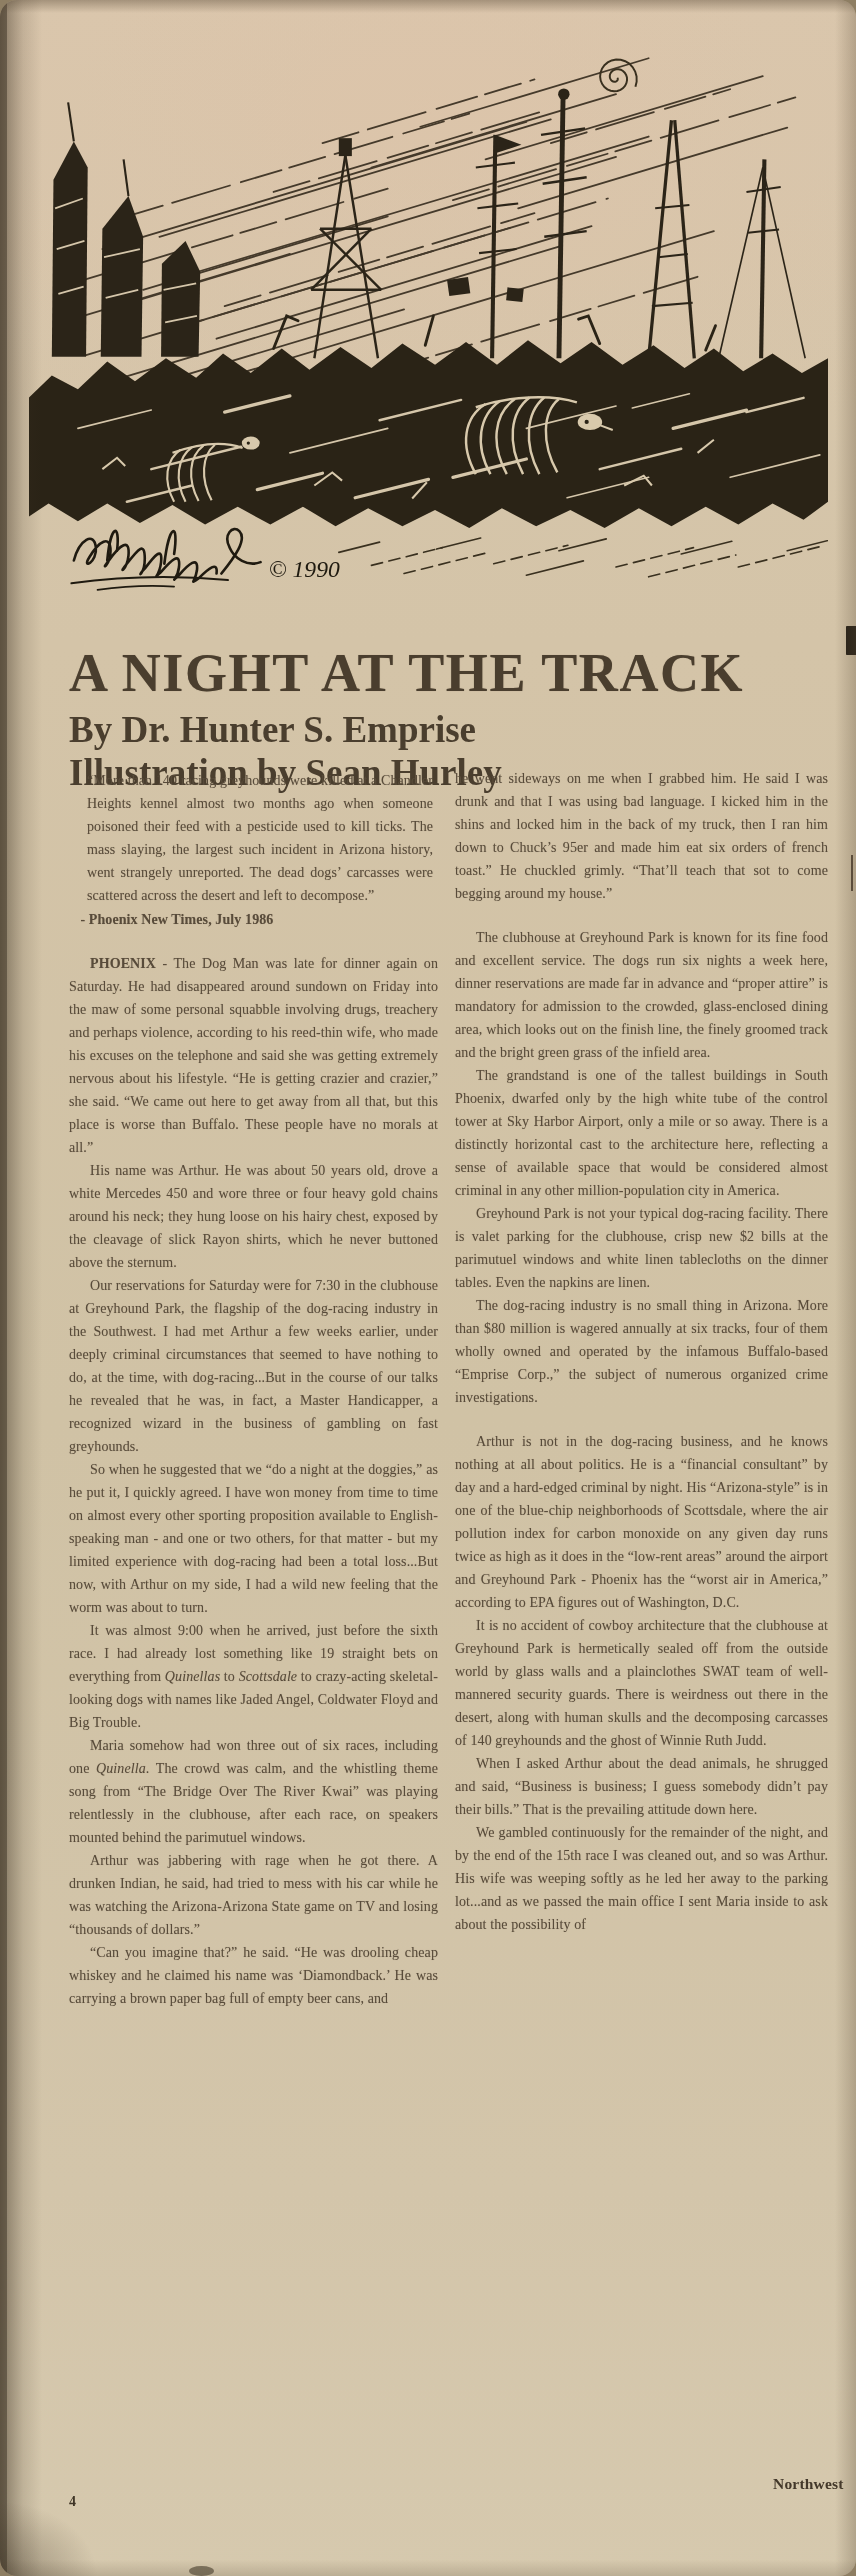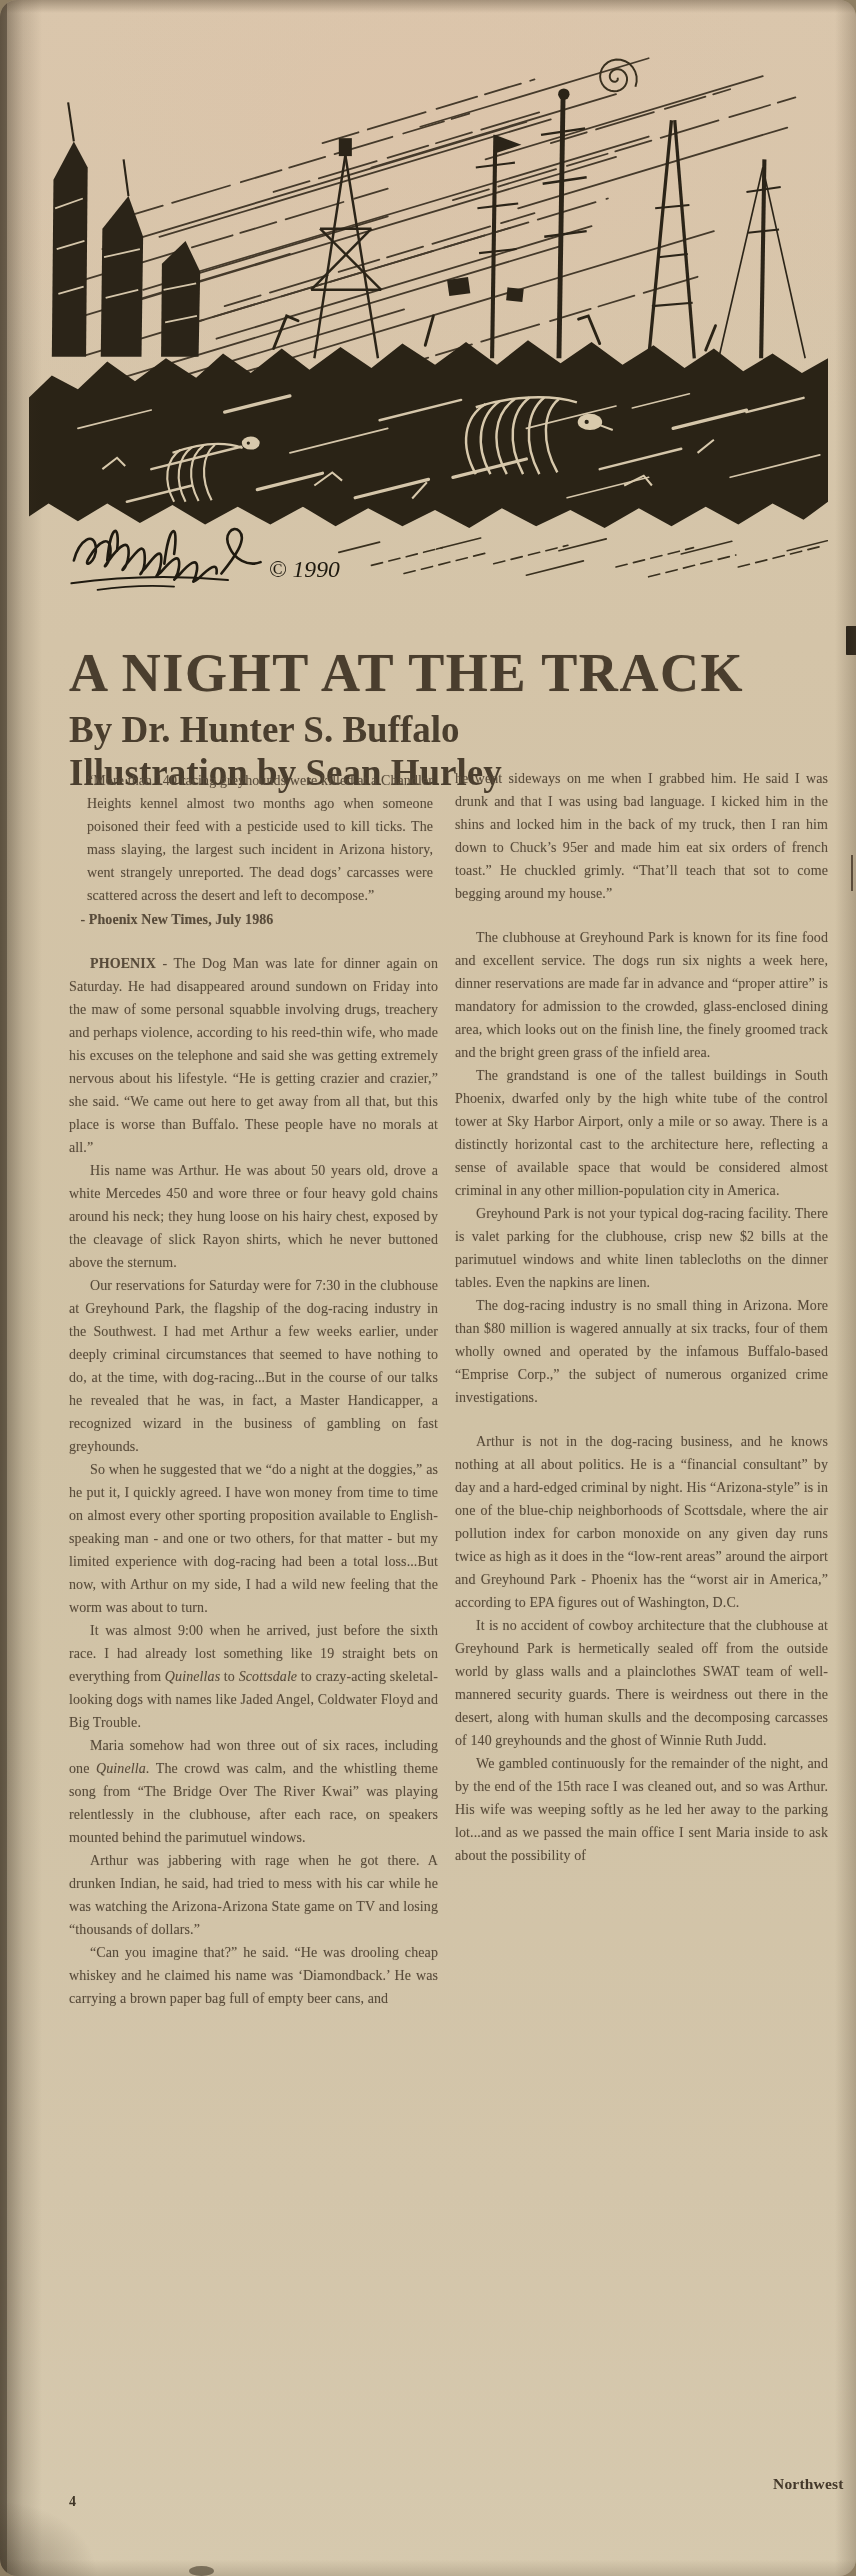--- a/index.html
+++ b/index.html
@@ -240,21 +240,21 @@
       <path d="M166,636 C172,586 184,584 178,624"></path>
       <path d="M236,648 C252,628 268,606 258,596 C250,588 238,600 246,616 C252,630 268,640 284,634"></path>
       <path d="M52,660 C110,652 180,650 244,656" stroke-width="2.4"></path>
       <path d="M84,668 C120,663 150,662 178,664" stroke-width="2"></path>
     </g>
     <text x="294" y="652" font-size="29" font-style="italic" fill="#1f1a10" font-family="Liberation Serif, DejaVu Serif, serif">© 1990</text>
   </svg>
 
   <div class="headline">
     <div class="title">A NIGHT AT THE TRACK</div>
-    <div class="byline">By Dr. Hunter S. Buffalo</div>
+    <div class="byline">By Dr. Hunter S. Emprise</div>
     <div class="credit">Illustration by Sean Hurley</div>
   </div>
 
   <div class="col" id="col-left">
     <p class="para epigraph">“More than 140 racing greyhounds were killed at a Chandler Heights kennel almost two months ago when someone poisoned their feed with a pesticide used to kill ticks. The mass slaying, the largest such incident in Arizona history, went strangely unreported. The dead dogs’ carcasses were scattered across the desert and left to decompose.”</p>
     <p class="para attribution">- Phoenix New Times, July 1986</p>
   <p class="para"><span class="seg-b">PHOENIX</span><span> - The Dog Man was late for dinner again on Saturday. He had disappeared around sundown on Friday into the maw of some personal squabble involving drugs, treachery and perhaps violence, according to his reed-thin wife, who made his excuses on the telephone and said she was getting extremely nervous about his lifestyle. “He is getting crazier and crazier,” she said. “We came out here to get away from all that, but this place is worse than Buffalo. These people have no morals at all.”</span></p>
       <p class="para"><span>His name was Arthur. He was about 50 years old, drove a white Mercedes 450 and wore three or four heavy gold chains around his neck; they hung loose on his hairy chest, exposed by the cleavage of slick Rayon shirts, which he never buttoned above the sternum.</span></p>
       <p class="para"><span>Our reservations for Saturday were for 7:30 in the clubhouse at Greyhound Park, the flagship of the dog-racing industry in the Southwest. I had met Arthur a few weeks earlier, under deeply criminal circumstances that seemed to have nothing to do, at the time, with dog-racing...But in the course of our talks he revealed that he was, in fact, a Master Handicapper, a recognized wizard in the business of gambling on fast greyhounds.</span></p>
       <p class="para"><span>So when he suggested that we “do a night at the doggies,” as he put it, I quickly agreed. I have won money from time to time on almost every other sporting proposition available to English-speaking man - and one or two others, for that matter - but my limited experience with dog-racing had been a total loss...But now, with Arthur on my side, I had a wild new feeling that the worm was about to turn.</span></p>
@@ -264,20 +264,21 @@
       <p class="para"><span>“Can you imagine that?” he said. “He was drooling cheap whiskey and he claimed his name was ‘Diamondback.’ He was carrying a brown paper bag full of empty beer cans, and</span></p>
     </div>
   <div class="col" id="col-right">
       <p class="para noindent"><span>he went sideways on me when I grabbed him. He said I was drunk and that I was using bad language. I kicked him in the shins and locked him in the back of my truck, then I ran him down to Chuck’s 95er and made him eat six orders of french toast.” He chuckled grimly. “That’ll teach that sot to come begging around my house.”</span></p>
       <p class="para gap"><span>The clubhouse at Greyhound Park is known for its fine food and excellent service. The dogs run six nights a week here, dinner reservations are made far in advance and “proper attire” is mandatory for admission to the crowded, glass-enclosed dining area, which looks out on the finish line, the finely groomed track and the bright green grass of the infield area.</span></p>
       <p class="para"><span>The grandstand is one of the tallest buildings in South Phoenix, dwarfed only by the high white tube of the control tower at Sky Harbor Airport, only a mile or so away. There is a distinctly horizontal cast to the architecture here, reflecting a sense of available space that would be considered almost criminal in any other million-population city in America.</span></p>
       <p class="para"><span>Greyhound Park is not your typical dog-racing facility. There is valet parking for the clubhouse, crisp new $2 bills at the parimutuel windows and white linen tablecloths on the dinner tables. Even the napkins are linen.</span></p>
       <p class="para"><span>The dog-racing industry is no small thing in Arizona. More than $80 million is wagered annually at six tracks, four of them wholly owned and operated by the infamous Buffalo-based “Emprise Corp.,” the subject of numerous organized crime investigations.</span></p>
       <p class="para gap"><span>Arthur is not in the dog-racing business, and he knows nothing at all about politics. He is a “financial consultant” by day and a hard-edged criminal by night. His “Arizona-style” is in one of the blue-chip neighborhoods of Scottsdale, where the air pollution index for carbon monoxide on any given day runs twice as high as it does in the “low-rent areas” around the airport and Greyhound Park - Phoenix has the “worst air in America,” according to EPA figures out of Washington, D.C.</span></p>
       <p class="para"><span>It is no accident of cowboy architecture that the clubhouse at Greyhound Park is hermetically sealed off from the outside world by glass walls and a plainclothes SWAT team of well-mannered security guards. There is weirdness out there in the desert, along with human skulls and the decomposing carcasses of 140 greyhounds and the ghost of Winnie Ruth Judd.</span></p>
+      <p class="para"><span>When I asked Arthur about the dead animals, he shrugged and said, “Business is business; I guess somebody didn’t pay their bills.” That is the prevailing attitude down here.</span></p>
       <p class="para"><span>We gambled continuously for the remainder of the night, and by the end of the 15th race I was cleaned out, and so was Arthur. His wife was weeping softly as he led her away to the parking lot...and as we passed the main office I sent Maria inside to ask about the possibility of</span></p>
     </div>
 
   <div class="page-number">4</div>
   <div class="footer-right">Northwest</div>
 
   <div class="artifact artifact-block"></div>
   <div class="artifact artifact-line"></div>
   <div class="artifact artifact-smudge"></div>
   <div class="edge edge-left"></div>

